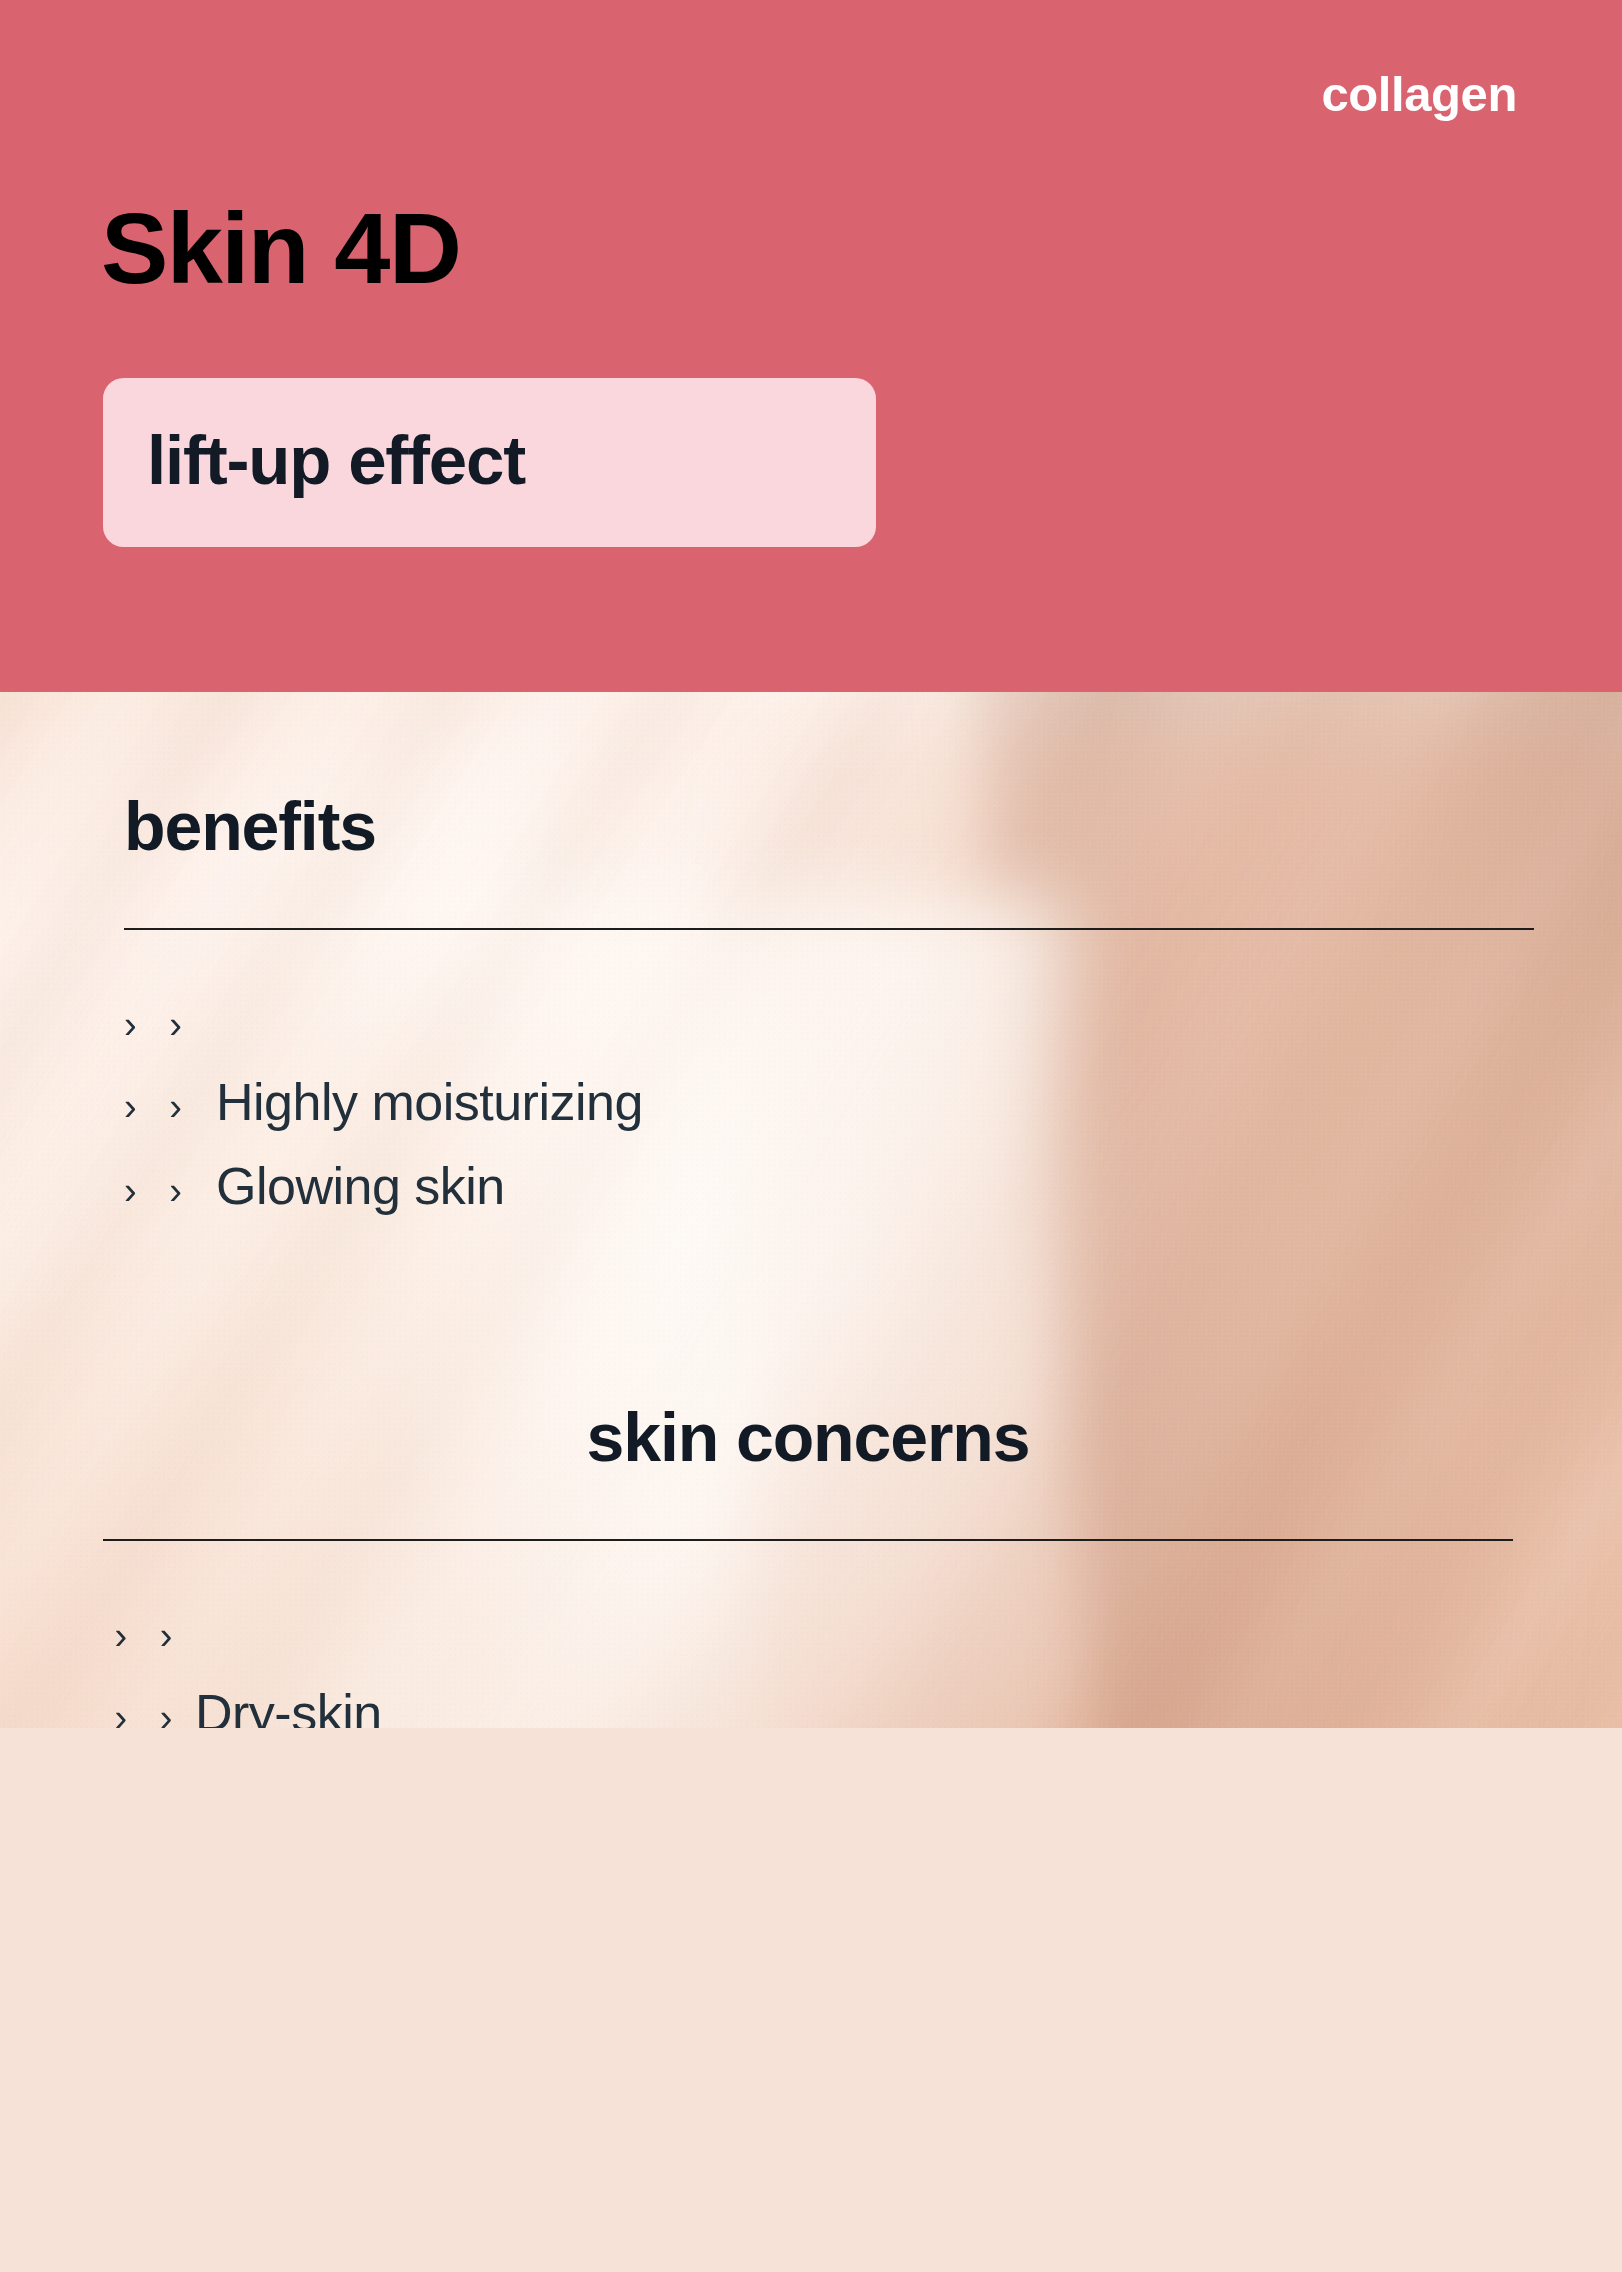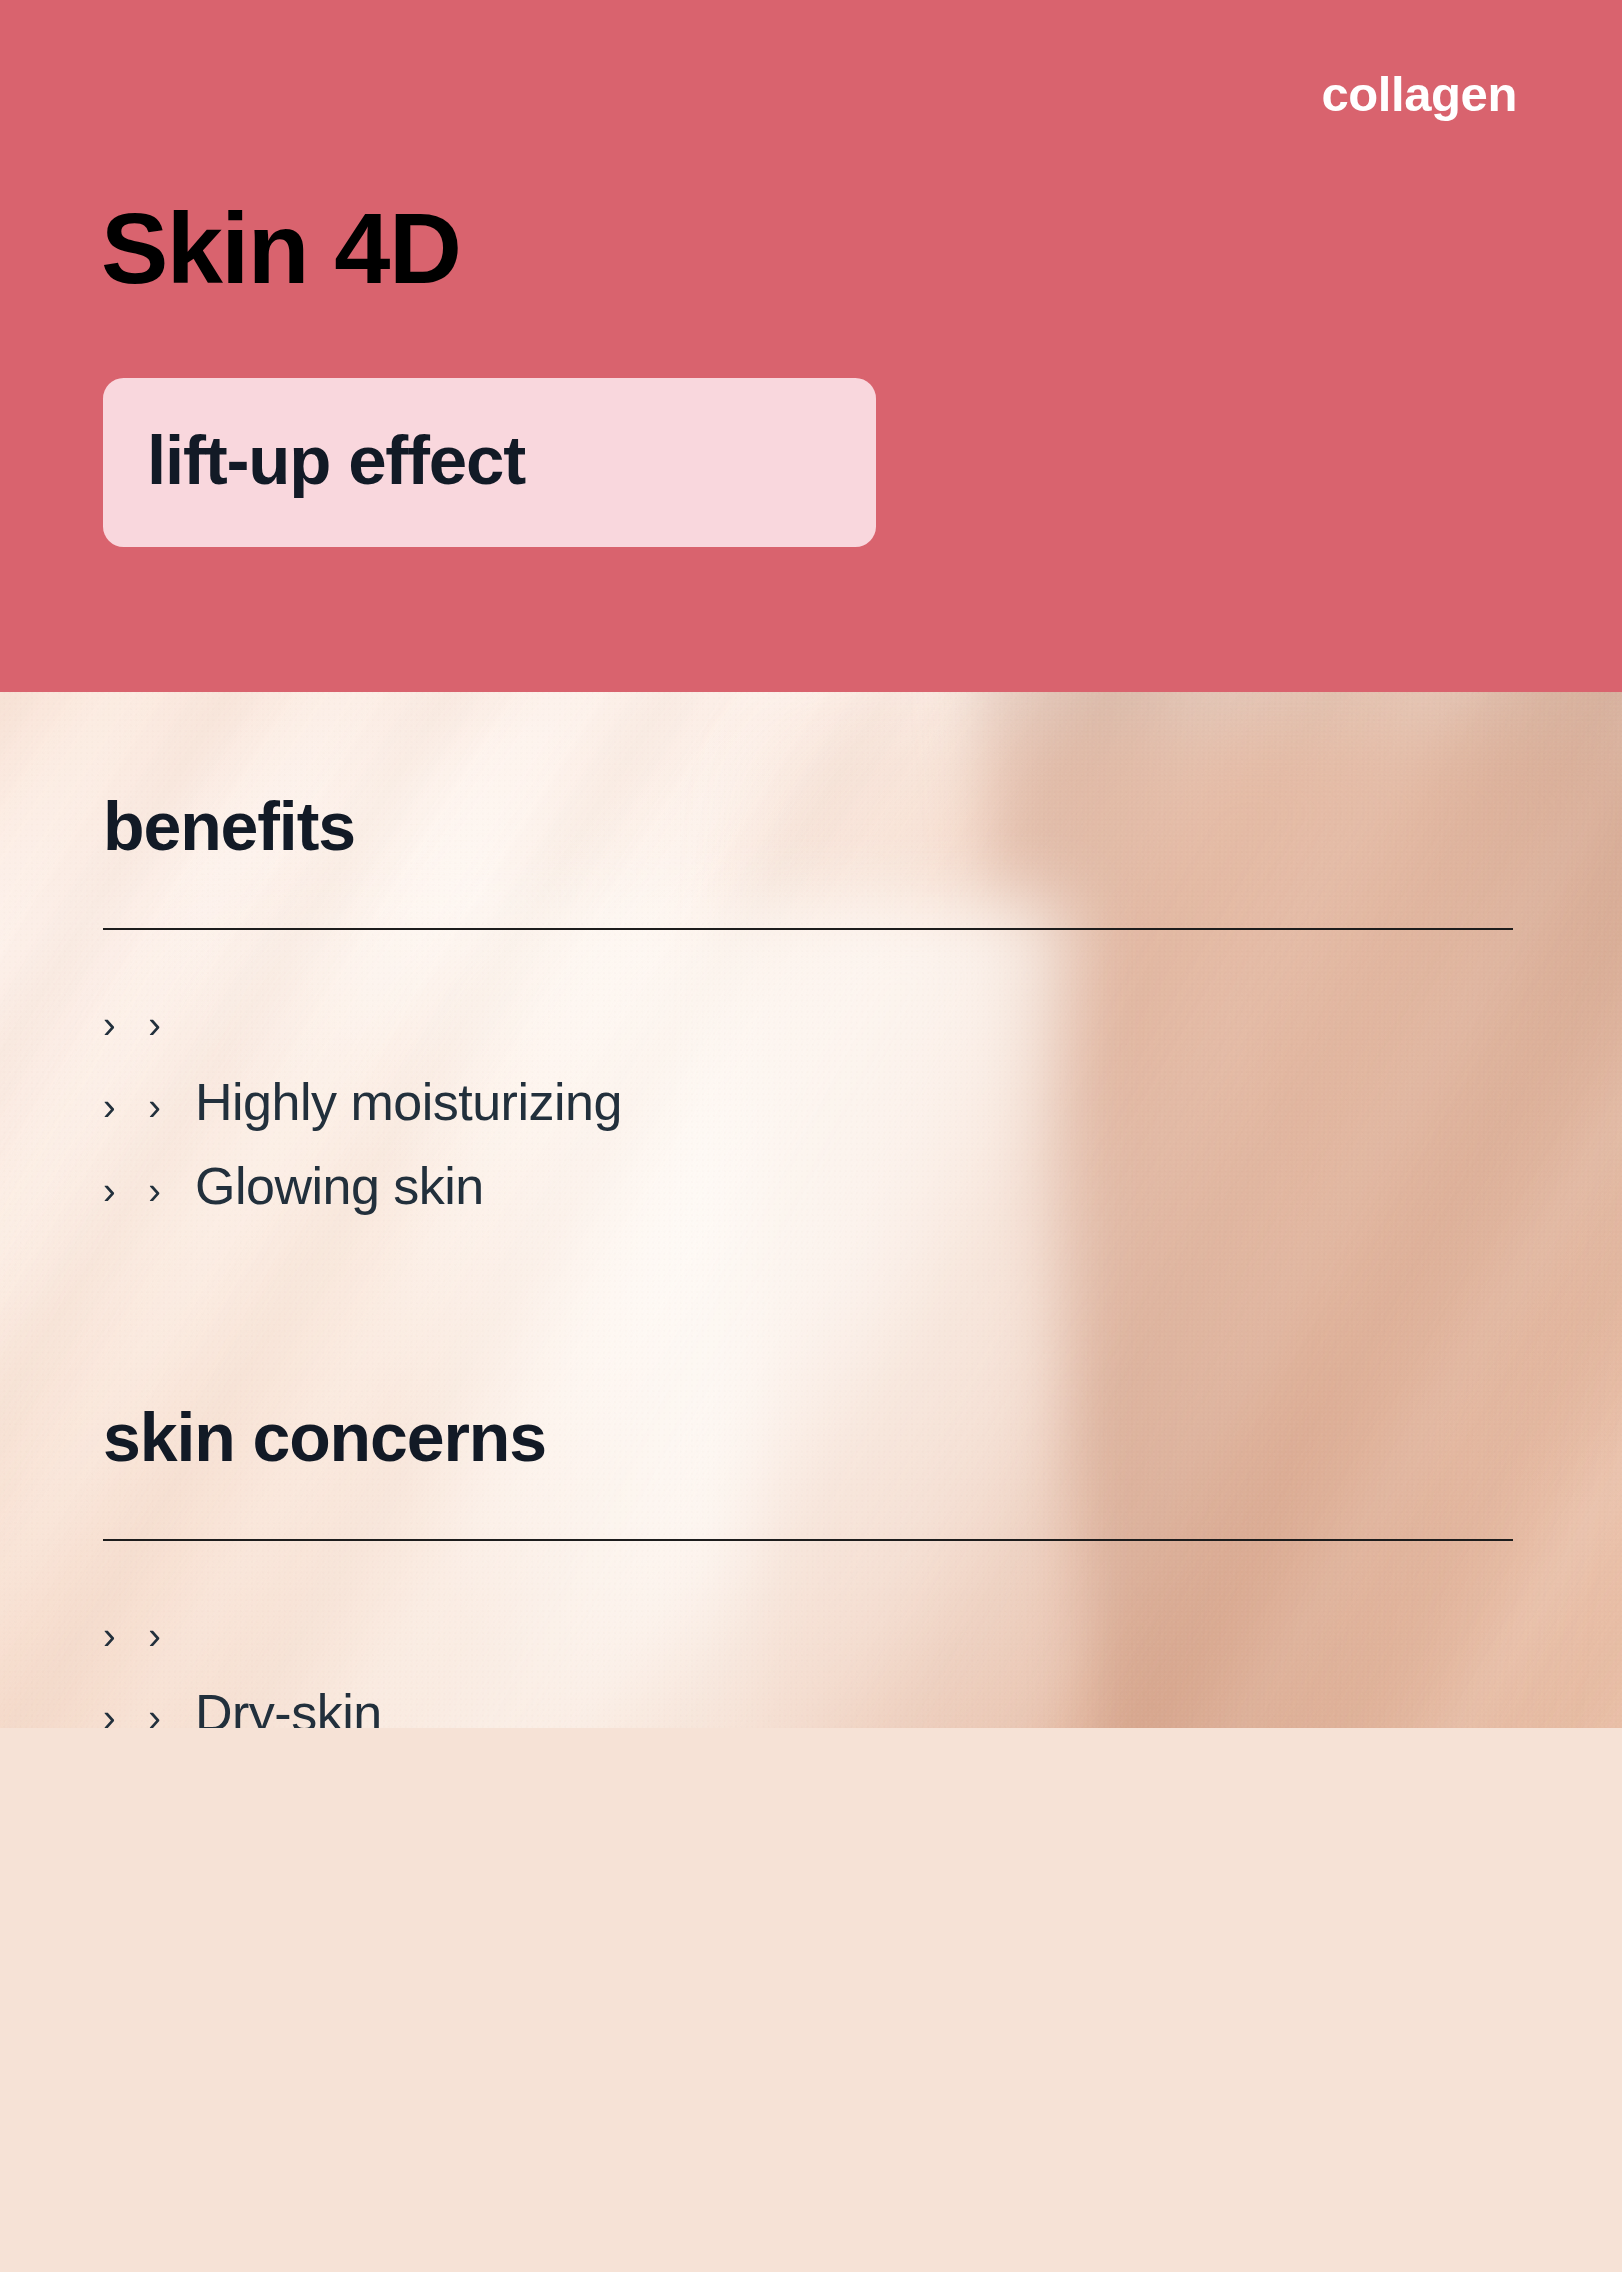--- a/index.html
+++ b/index.html
@@ -161,22 +161,22 @@
     margin-top:-4.8px;
   }
 
   
   .section {
     position:absolute;
     left:103px;
     width:1410px;
   }
 
-  .section-benefits  { top:792px; }
-  .section-concerns  { top:1403px; }
+  .section-benefits  { top:792px;margin-left:21px; }
+  .section-concerns  { top:1403px;text-align:center; }
 
   .section-heading {
     font-size:68px;
     font-weight:bold;
     letter-spacing:-1.1px;
     color:#121a26;
     line-height:1;
   }
 
   .rule {

